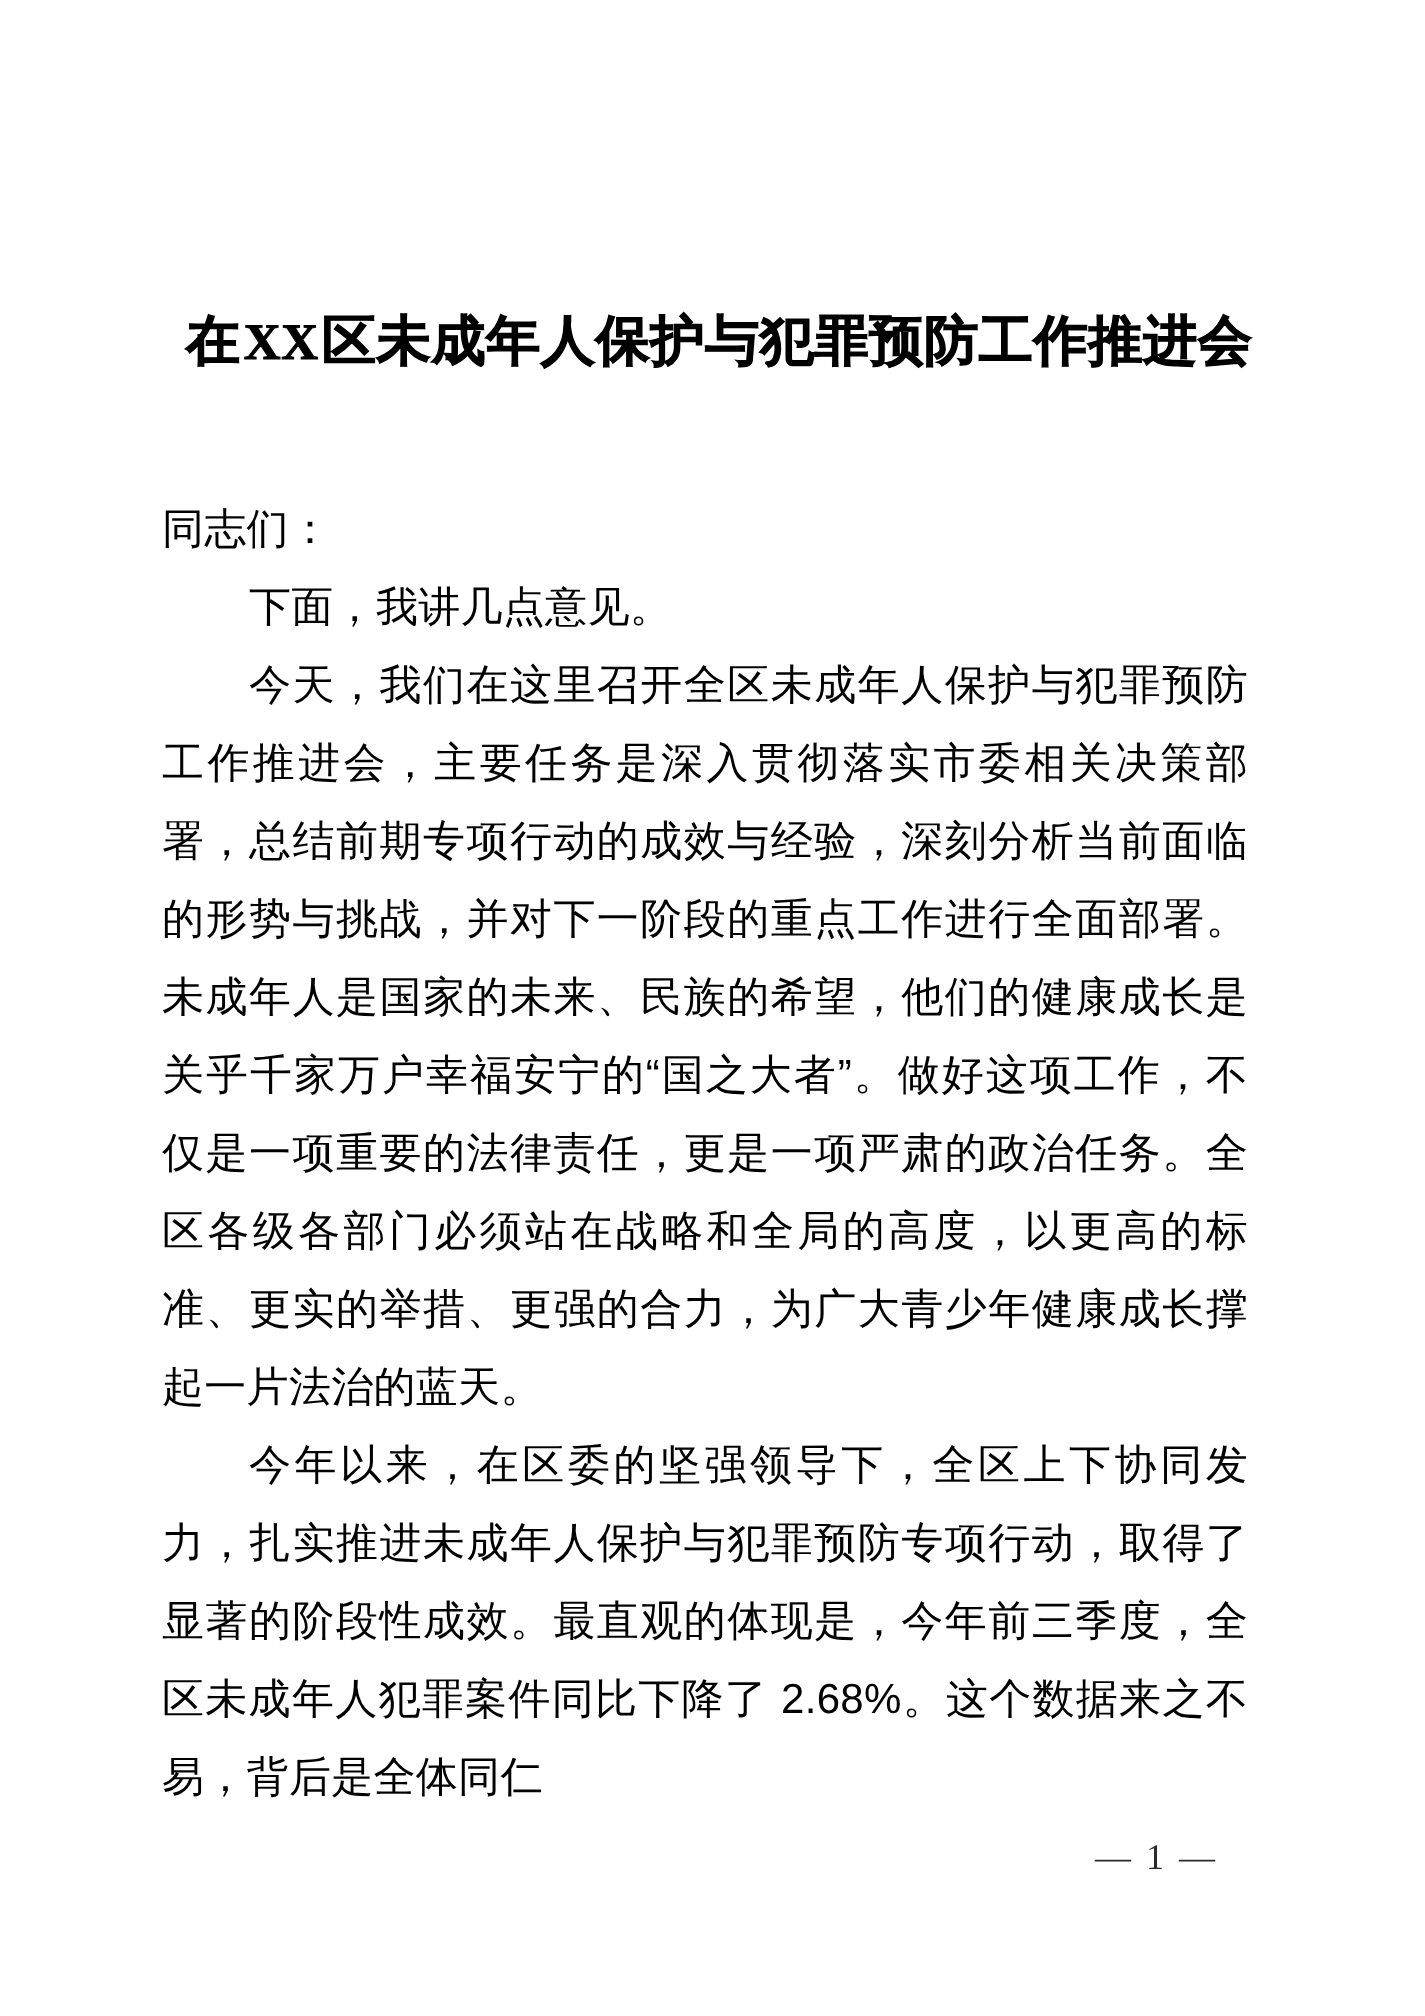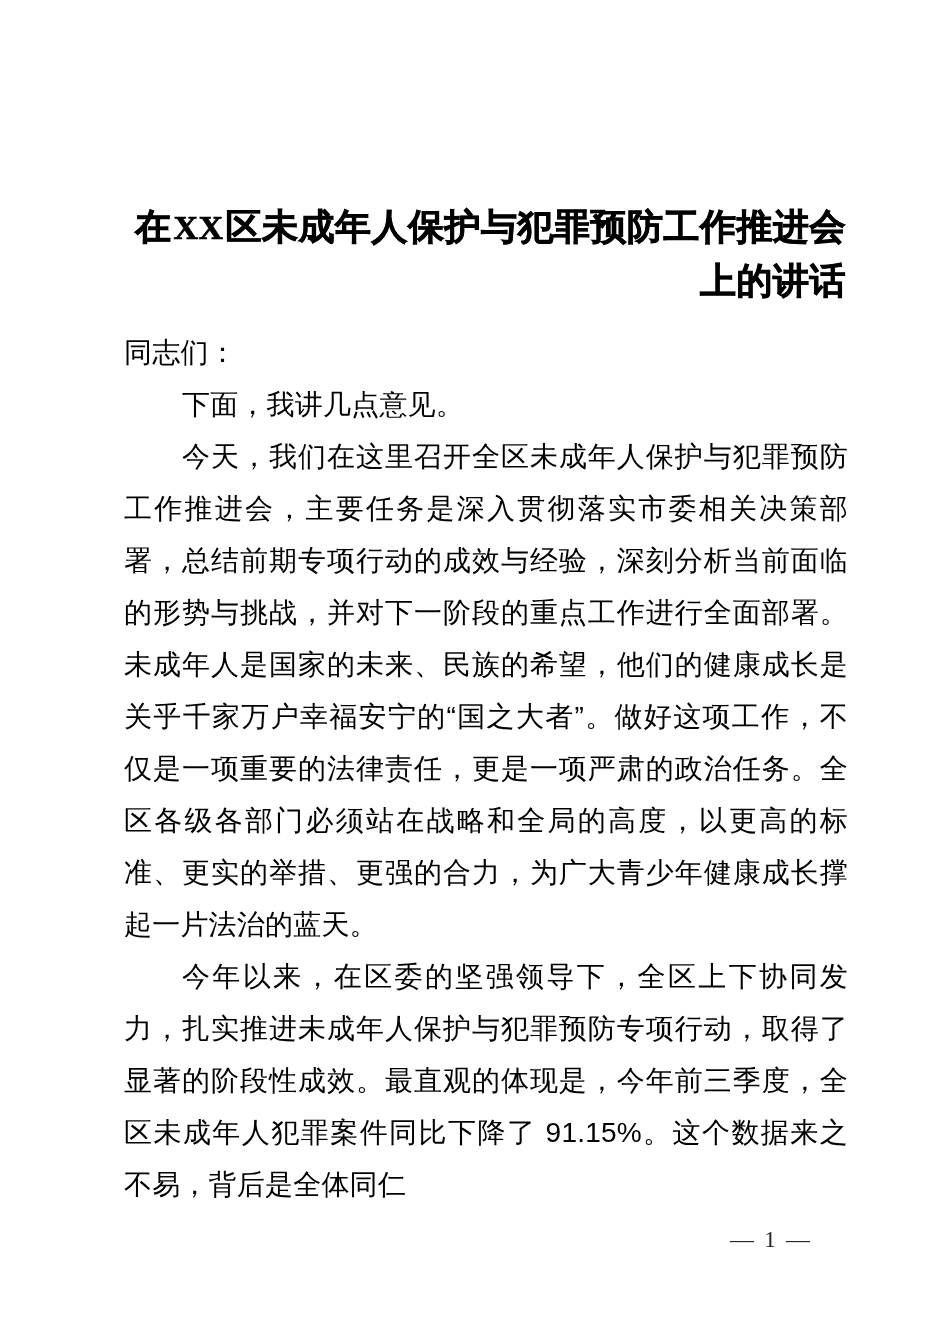--- a/index.html
+++ b/index.html
@@ -23,38 +23,38 @@
     height: 1344px;
     background: #ffffff;
   }
 
   
   .doc-title {
     position: absolute;
     left: 124px;
     top: 176px;
     width: 722px;
-    text-align: right;
+    text-align: left;
     font-size: 36px;
     line-height: 53px;
     font-weight: 700;
     letter-spacing: 0.5px;
     -webkit-text-stroke: 0.7px #000;
   }
   .doc-title .latin {
     font-family: "Liberation Serif", "DejaVu Serif", serif;
     font-weight: 700;
     font-size: 34px;
     padding: 0 2px;
   }
 
   
   .body-col {
     position: absolute;
-    left: 124px;
+    left: 108px;
     top: 327px;
     width: 724px;
   }
 
   p.para {
     margin: 0;
     font-size: 28px;
     line-height: 52px;
     text-align: justify;
     text-justify: inter-ideograph;
@@ -94,31 +94,30 @@
   }
 </style>
 </head>
 <body>
 
 <div class="page">
 
   <h1 class="doc-title">
     <span><span>在</span><span class="latin">XX</span><span>区未成年人保护与犯罪预防工作推进会</span></span>
     <br>
-    <span>上的讲话</span>
   </h1>
 
   <div class="body-col">
 
     <p class="para salutation">同志们：</p>
 
     <p class="para indent2">下面，我讲几点意见。</p>
 
     <p class="para indent2">今天，我们在这里召开全区未成年人保护与犯罪预防工作推进会，主要任务是深入贯彻落实市委相关决策部署，总结前期专项行动的成效与经验，深刻分析当前面临的形势与挑战，并对下一阶段的重点工作进行全面部署。未成年人是国家的未来、民族的希望，他们的健康成长是关乎千家万户幸福安宁的“国之大者”。做好这项工作，不仅是一项重要的法律责任，更是一项严肃的政治任务。全区各级各部门必须站在战略和全局的高度，以更高的标准、更实的举措、更强的合力，为广大青少年健康成长撑起一片法治的蓝天。</p>
 
 
-    <p class="para indent2">今年以来，在区委的坚强领导下，全区上下协同发力，扎实推进未成年人保护与犯罪预防专项行动，取得了显著的阶段性成效。最直观的体现是，今年前三季度，全区未成年人犯罪案件同比下降了 91.15%。这个数据来之不易，背后是全体同仁</p>
+    <p class="para indent2">今年以来，在区委的坚强领导下，全区上下协同发力，扎实推进未成年人保护与犯罪预防专项行动，取得了显著的阶段性成效。最直观的体现是，今年前三季度，全区未成年人犯罪案件同比下降了 2.68%。这个数据来之不易，背后是全体同仁</p>
 
   </div>
 
   <div class="page-footer">— 1 —</div>
 
 </div>
 
 </body></html>

